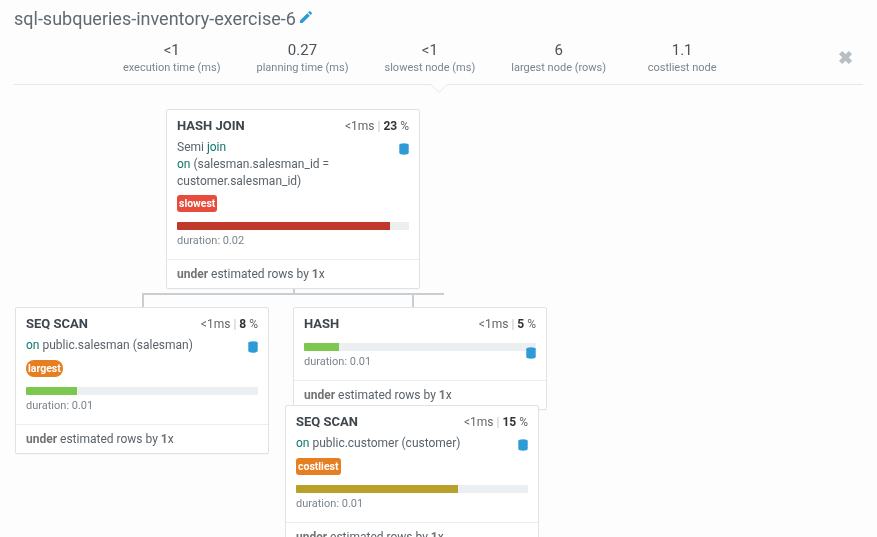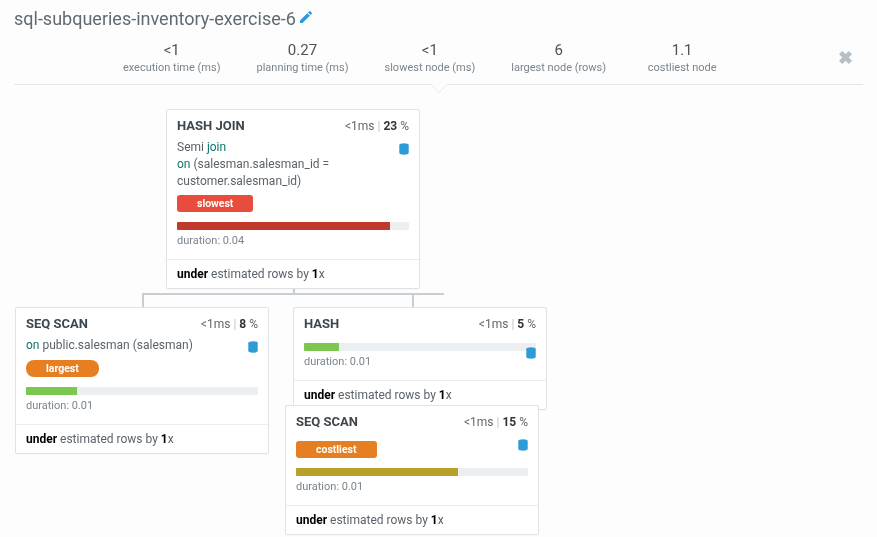--- a/index.html
+++ b/index.html
@@ -86,21 +86,21 @@
   .db-icon {
     position: absolute; right: 8px; top: 2px;
   }
   .desc-line { line-height: 1.4; padding-right: 24px; }
   .desc-line .kw { color: #0f766e; }
   .tag {
     display: inline-block;
     color: #fff;
     font-size: 10.5px;
     font-weight: 700;
-    padding: 2px 20px;
+    padding: 2px 2px;
     border-radius: 3px;
     margin: 6px 0 4px;
   }
   .tag.slowest   { background: #e74c3c; }
   .tag.largest   { background: #e67e22; border-radius: 8px; }
   .tag.costliest { background: #e67e22; }
 
   .bar {
     height: 8px;
     background: #eceff1;
@@ -114,21 +114,21 @@
   .bar.olive  > div { background: #b8a02a; }
 
   .dur { font-size: 11px; color: #7b858e; margin-bottom: 4px; }
 
   .node-foot {
     border-top: 1px solid #ebeef1;
     padding: 7px 10px;
     font-size: 12px;
     color: #5b636a;
   }
-  .node-foot b { color: #000000; text-align: center; }
+  .node-foot b { color: #737373; text-align: center; }
 
   
   .conn { position: absolute; background: transparent; border: 0 solid #c9ced3; z-index: 0; }
   .conn.h { border-top-width: 2px; height: 0; }
   .conn.v { border-left-width: 2px; width: 0; }
 </style>
 </head>
 <body>
 
 <div class="title-row">
@@ -190,21 +190,21 @@
           </svg>
       </span>
       <div class="desc-line">
         <span>Semi </span><span class="kw">join</span><br>
         <span class="kw">on </span><span>(salesman.salesman_id = customer.salesman_id)</span>
       </div>
       <span class="tag slowest">slowest</span>
       <div class="bar red">
           <div style="width:92%"></div>
         </div>
-      <div class="dur"><span>duration: </span><span>0.04</span></div>
+      <div class="dur"><span>duration: </span><span>0.02</span></div>
     </div>
     <div class="node-foot">
       <b>under</b><span> estimated rows by </span><b>1</b><span>x</span>
     </div>
   </div>
 
   <div class="node" style="left:15px; top:222px;">
     <div class="node-head">
       <span class="node-title">SEQ SCAN</span>
       <span class="node-stats">
@@ -269,20 +269,23 @@
     </div>
     <div class="node-body">
       <span class="db-icon">
         <svg width="14" height="16" viewBox="0 0 24 24" fill="#2e9bd6">
             <ellipse cx="12" cy="5" rx="8" ry="3"></ellipse>
             <path d="M4 5v5c0 1.7 3.6 3 8 3s8-1.3 8-3V5"></path>
             <path d="M4 10v5c0 1.7 3.6 3 8 3s8-1.3 8-3v-5"></path>
             <path d="M4 15v4c0 1.7 3.6 3 8 3s8-1.3 8-3v-4"></path>
           </svg>
       </span>
+      <div class="desc-line">
+        <span class="kw">on </span><span>public.customer (customer)</span>
+      </div>
       <span class="tag costliest">costliest</span>
       <div class="bar olive">
           <div style="width:70%"></div>
         </div>
       <div class="dur"><span>duration: </span><span>0.01</span></div>
     </div>
     <div class="node-foot">
       <b>under</b><span> estimated rows by </span><b>1</b><span>x</span>
     </div>
   </div>

